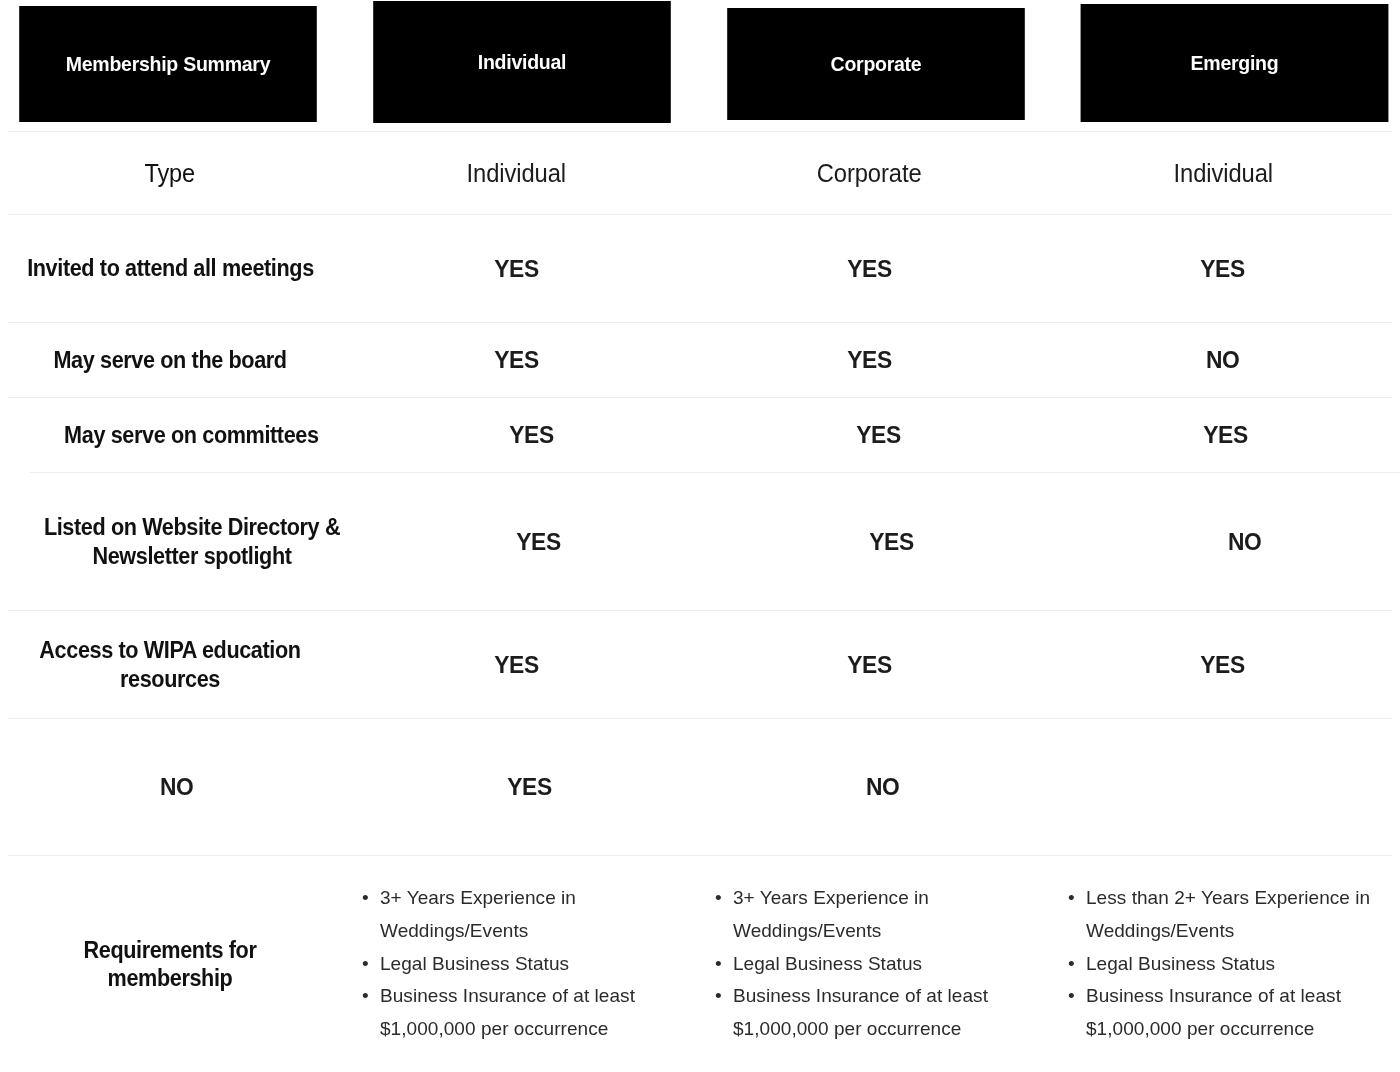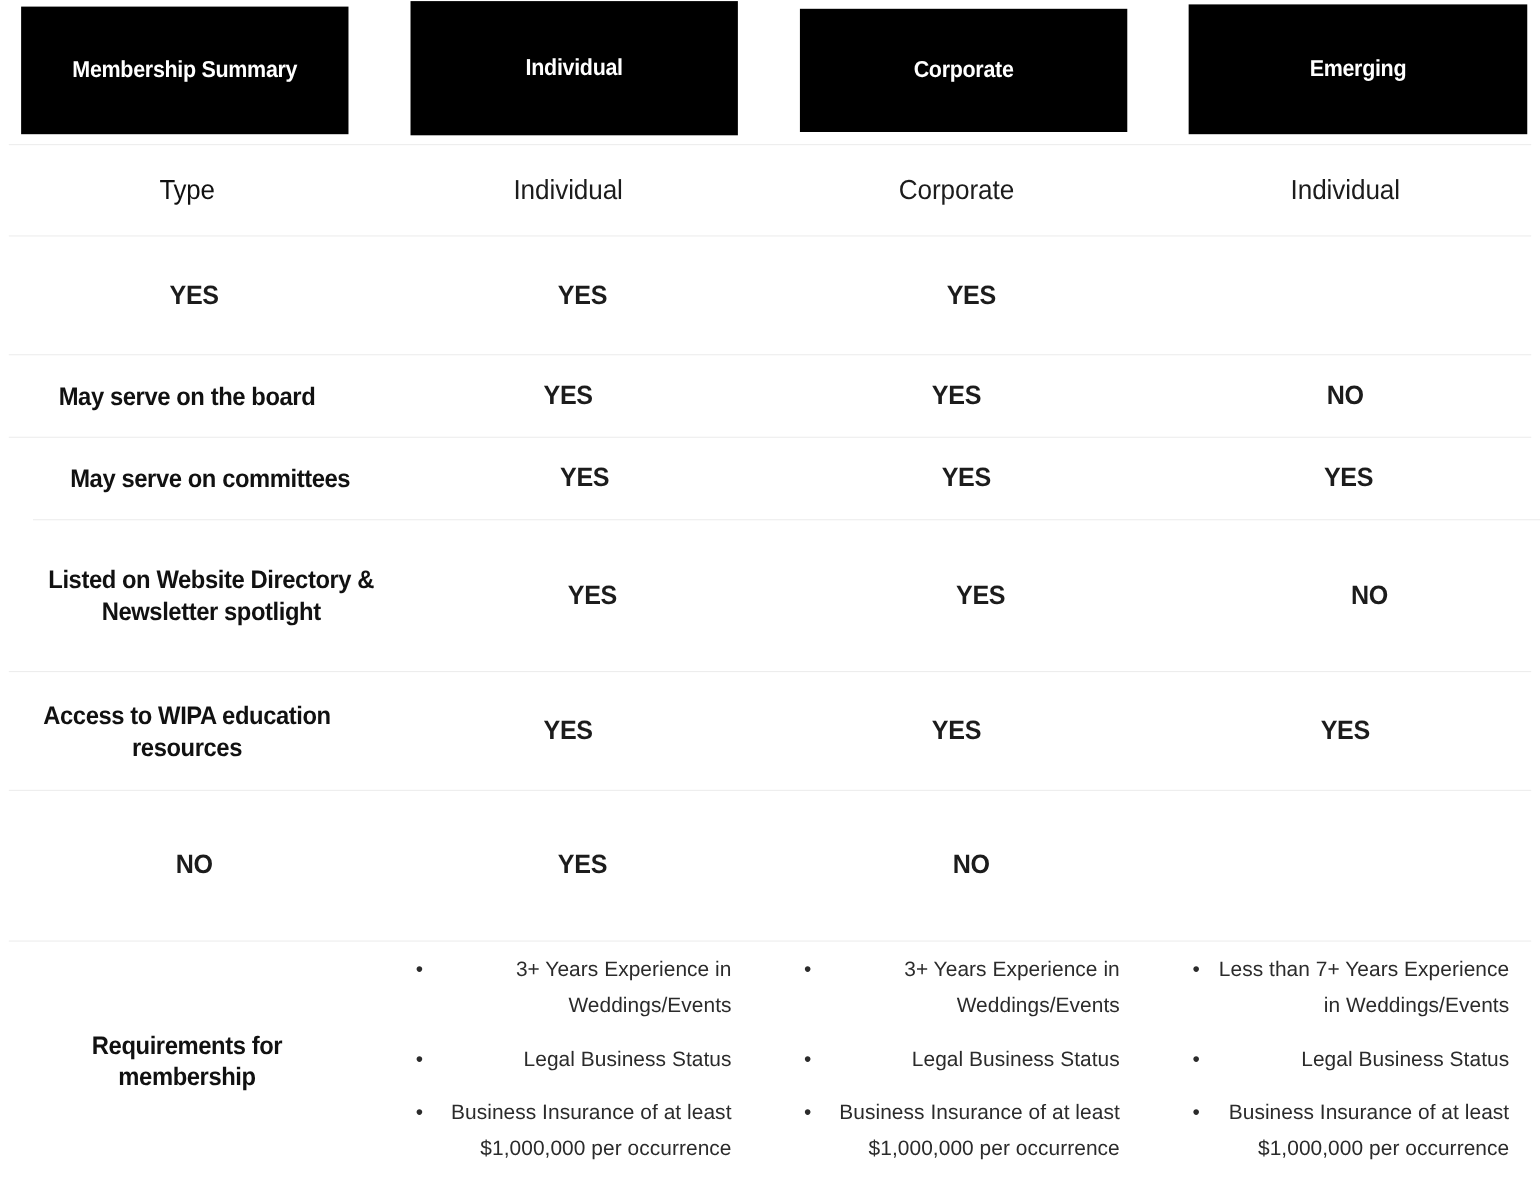--- a/index.html
+++ b/index.html
@@ -68,20 +68,21 @@
     right: 8px;
     height: 1px;
     background: #ededed;
   }
   .row { border-top-color: transparent; }
 
   .cell {
     box-sizing: border-box;
     display: flex;
     flex-direction: column;
+    align-items: center;
     justify-content: center;
     text-align: center;
     padding: 0 10px;
   }
   .c1 { width: 340px; }
   .c2 { width: 353px; }
   .c3 { width: 353px; }
   .c4 { width: 354px; }
 
   .row-label {
@@ -144,22 +145,21 @@
     font-weight: 400;
     font-size: 19px;
     line-height: 1.72;
     color: #2b2b2b;
     letter-spacing: 0.05px;
     list-style: none;
   }
   .req-list li {
     position: relative;
     padding-left: 2px;
-    margin: 16px;
-    text-align: right;
+    margin: 0;
   }
   .req-list li::before {
     content: "•";
     position: absolute;
     left: -16px;
     top: 0;
     font-size: 19px;
     line-height: 1.72;
     color: #2b2b2b;
   }
@@ -193,20 +193,23 @@
     </div>
     <div class="cell c3">
       <div class="value light">Corporate</div>
     </div>
     <div class="cell c4">
       <div class="value light">Individual</div>
     </div>
   </div>
 
   <div class="row row-r1">
+    <div class="cell c1">
+      <div class="row-label">Invited to attend all meetings</div>
+    </div>
     <div class="cell c2">
       <div class="value">YES</div>
     </div>
     <div class="cell c3">
       <div class="value">YES</div>
     </div>
     <div class="cell c4">
       <div class="value">YES</div>
     </div>
   </div>
@@ -296,20 +299,20 @@
     </div>
     <div class="cell c3 req-cell">
       <ul class="req-list">
           <li>3+ Years Experience in Weddings/Events</li>
           <li>Legal Business Status</li>
           <li>Business Insurance of at least $1,000,000 per occurrence</li>
         </ul>
     </div>
     <div class="cell c4 req-cell">
       <ul class="req-list">
-          <li>Less than 7+ Years Experience in Weddings/Events</li>
+          <li>Less than 2+ Years Experience in Weddings/Events</li>
           <li>Legal Business Status</li>
           <li>Business Insurance of at least $1,000,000 per occurrence</li>
         </ul>
     </div>
   </div>
 
 </div>
 
 </body></html>

